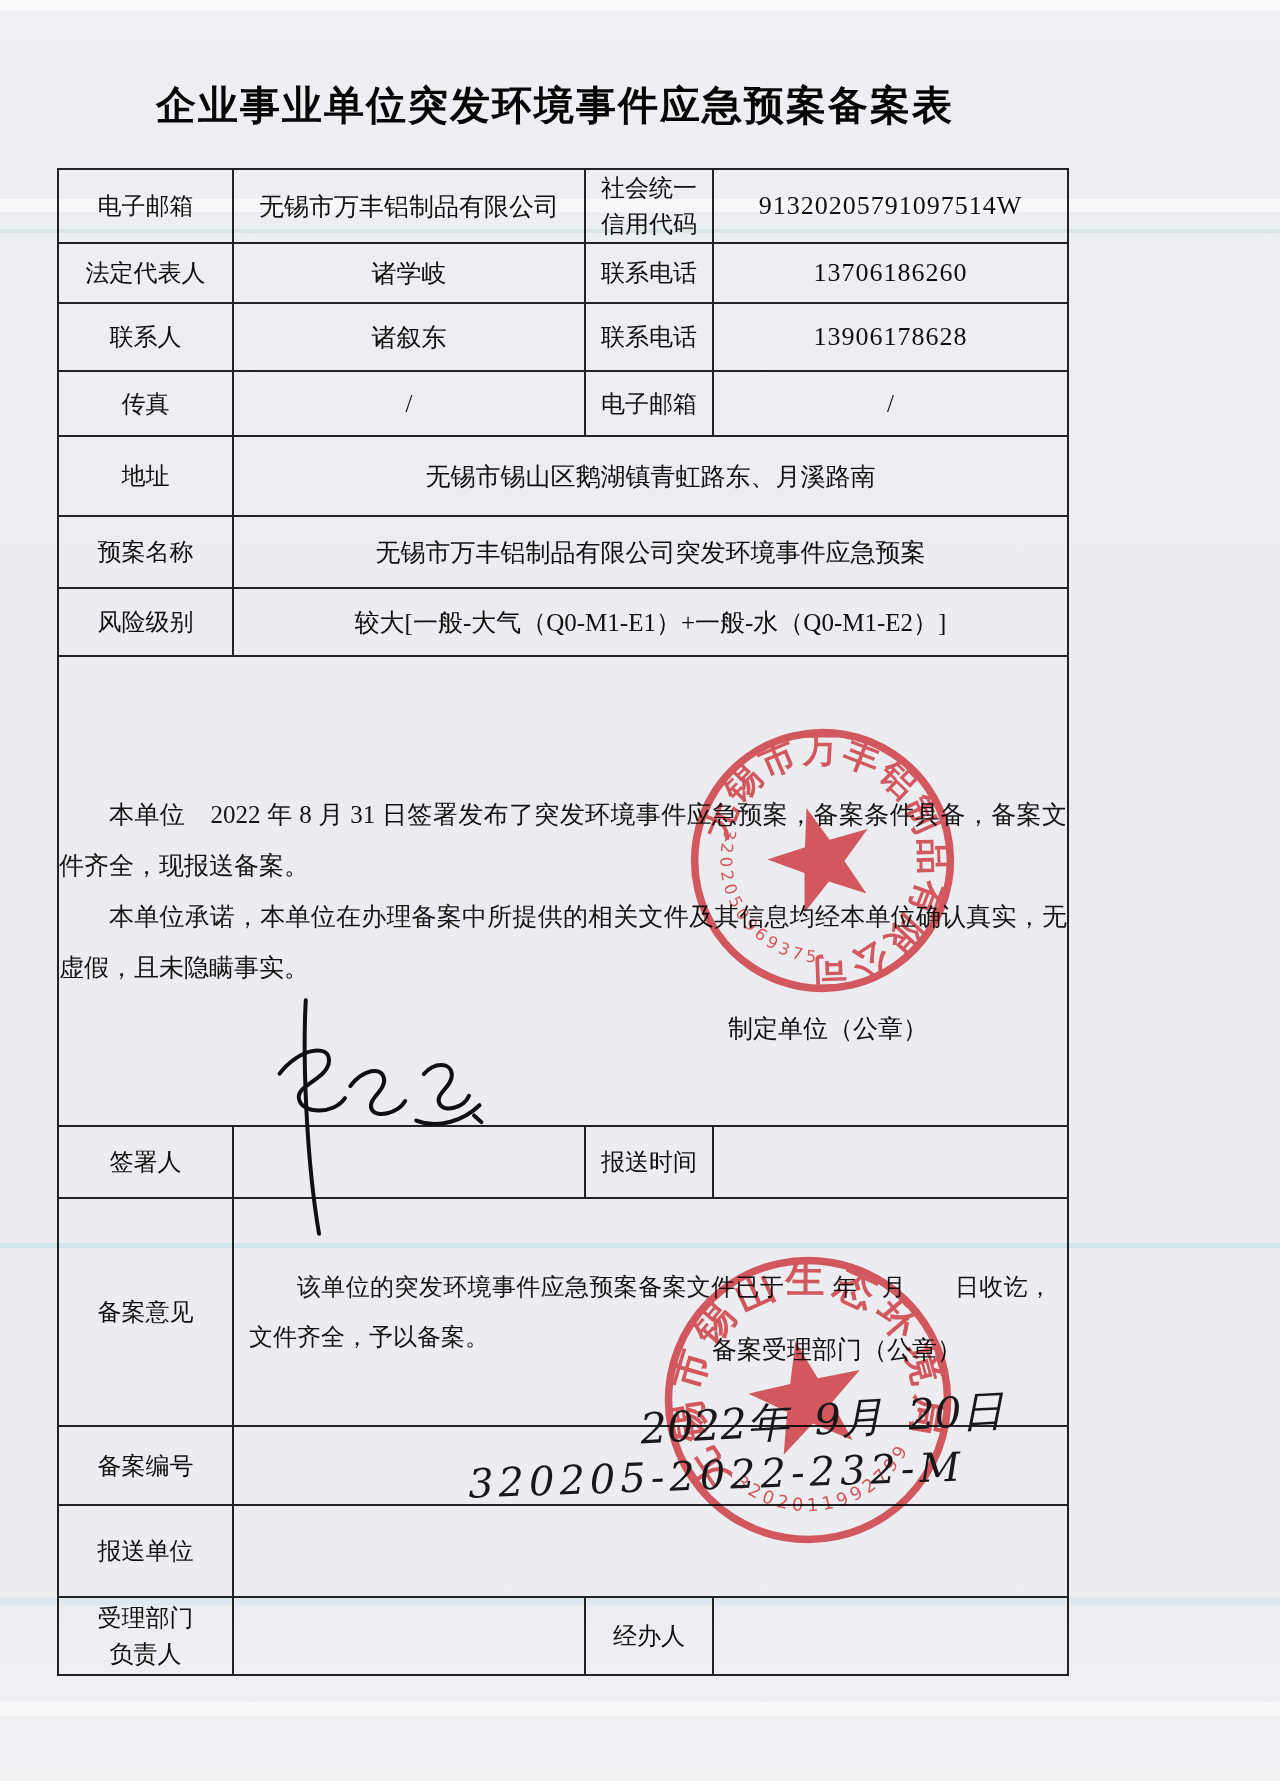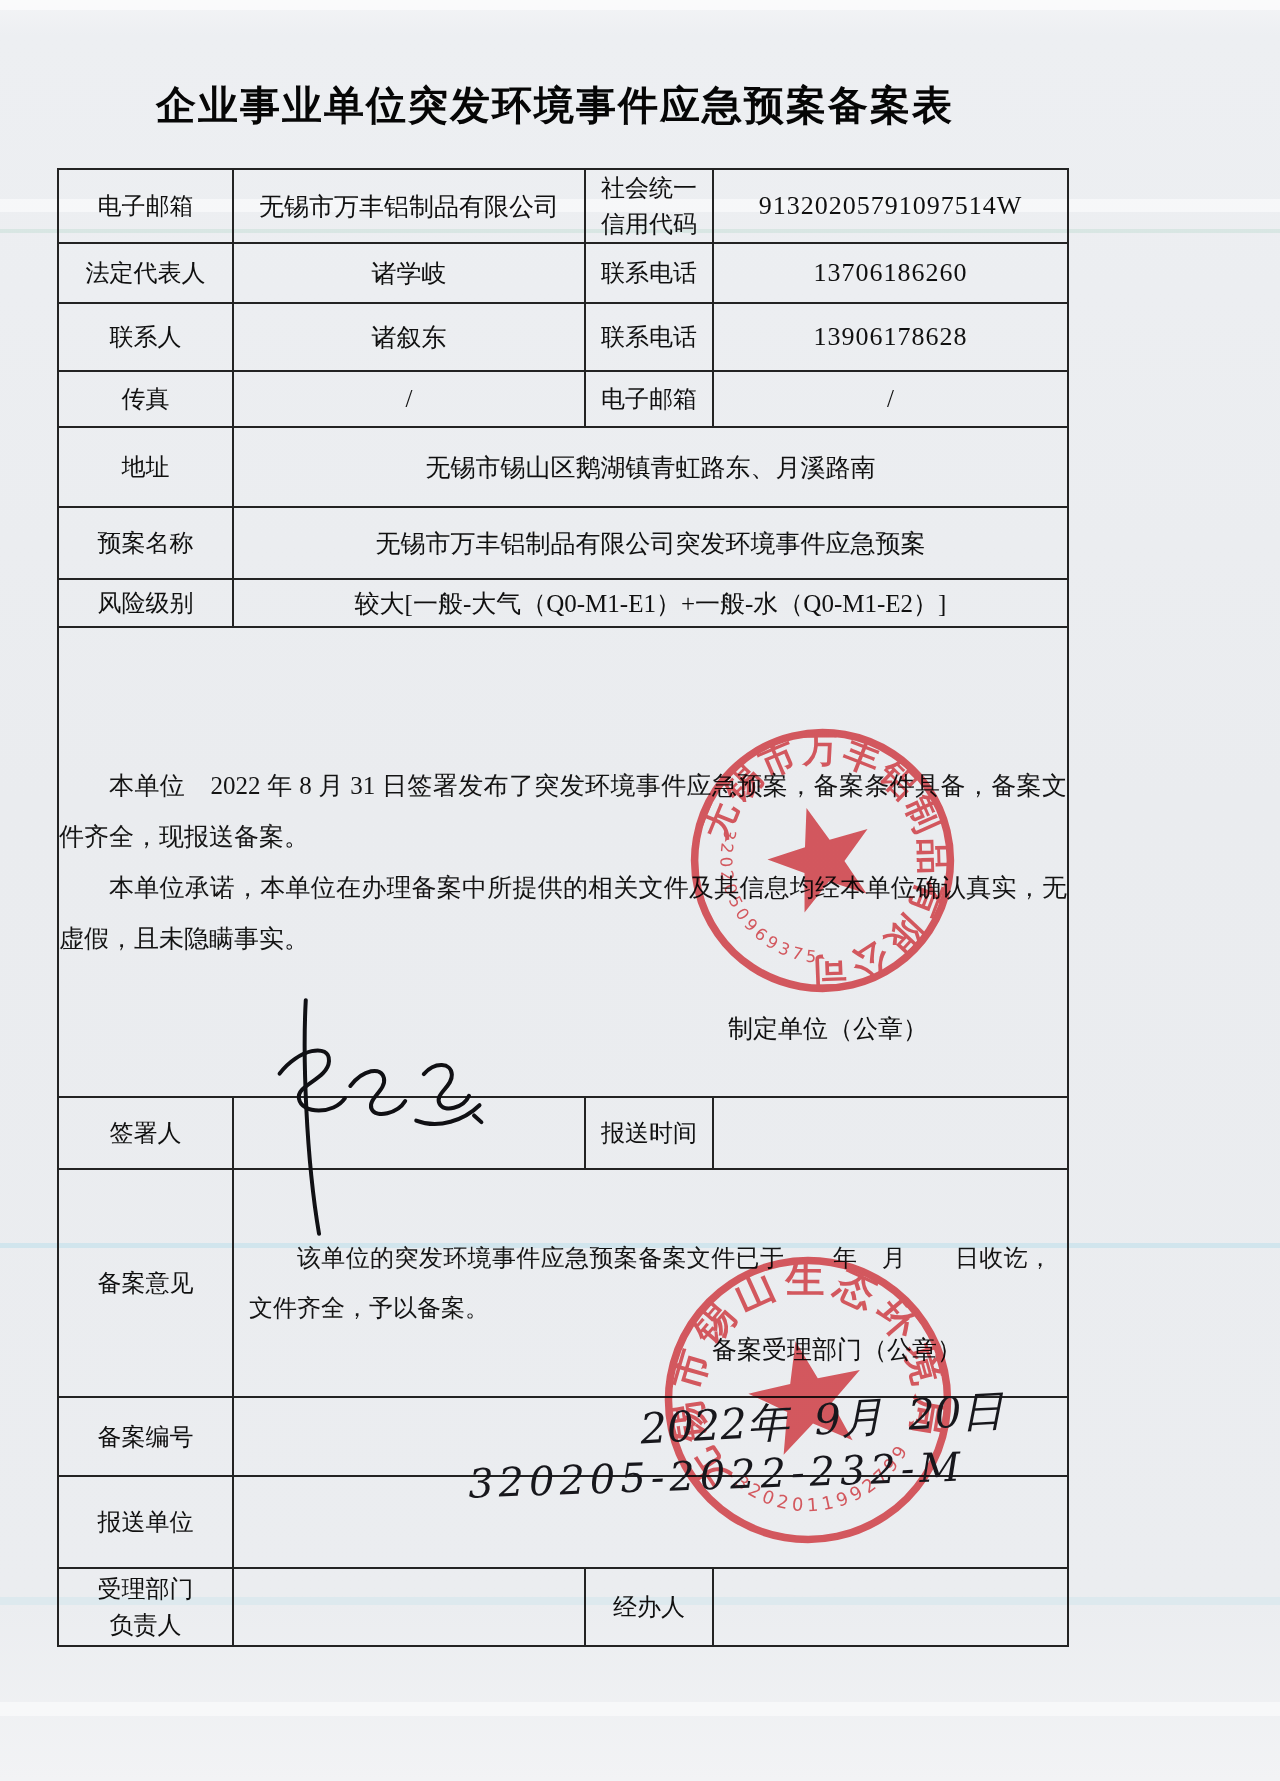--- a/index.html
+++ b/index.html
@@ -111,35 +111,35 @@
       <td class="val">诸学岐</td>
       <td class="lbl">联系电话</td>
       <td class="val num">13706186260</td>
     </tr>
     <tr style="height:68px">
       <td class="lbl">联系人</td>
       <td class="val">诸叙东</td>
       <td class="lbl">联系电话</td>
       <td class="val num">13906178628</td>
     </tr>
-    <tr style="height:56px">
+    <tr style="height:65px">
       <td class="lbl">传真</td>
       <td class="val">/</td>
       <td class="lbl">电子邮箱</td>
       <td class="val">/</td>
     </tr>
     <tr style="height:80px">
       <td class="lbl">地址</td>
       <td class="val" colspan="3">无锡市锡山区鹅湖镇青虹路东、月溪路南</td>
     </tr>
     <tr style="height:72px">
       <td class="lbl">预案名称</td>
       <td class="val" colspan="3">无锡市万丰铝制品有限公司突发环境事件应急预案</td>
     </tr>
-    <tr style="height:48px">
+    <tr style="height:68px">
       <td class="lbl">风险级别</td>
       <td class="val" colspan="3">较大[一般-大气（Q0-M1-E1）+一般-水（Q0-M1-E2）]</td>
     </tr>
     <tr style="height:470px">
       <td class="decl" colspan="4">
         <p>本单位　2022 年 8 月 31 日签署发布了突发环境事件应急预案，备案条件具备，备案文件齐全，现报送备案。</p>
         <p>本单位承诺，本单位在办理备案中所提供的相关文件及其信息均经本单位确认真实，无虚假，且未隐瞒事实。</p>
       </td>
     </tr>
     <tr style="height:72px">

